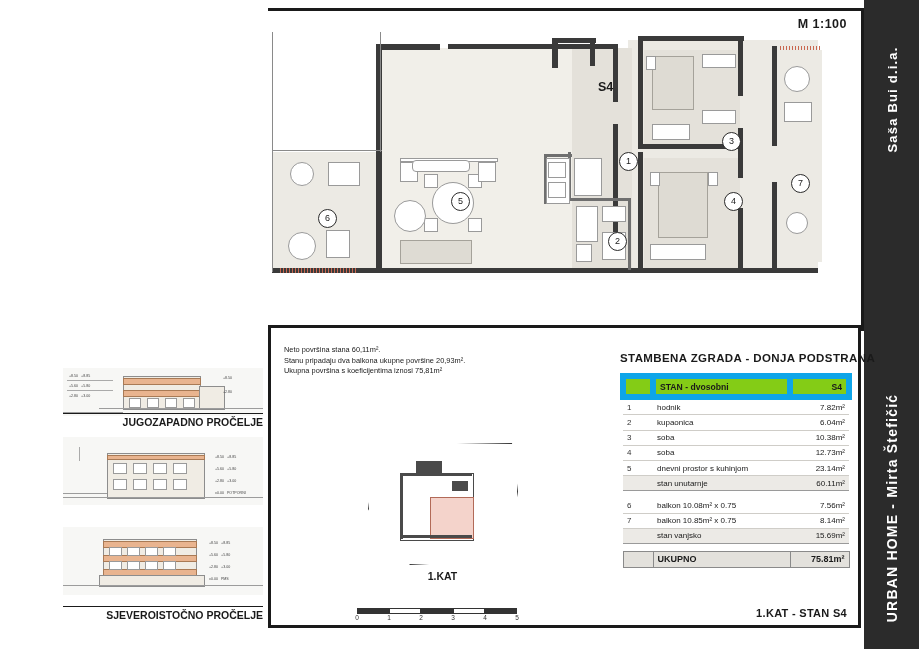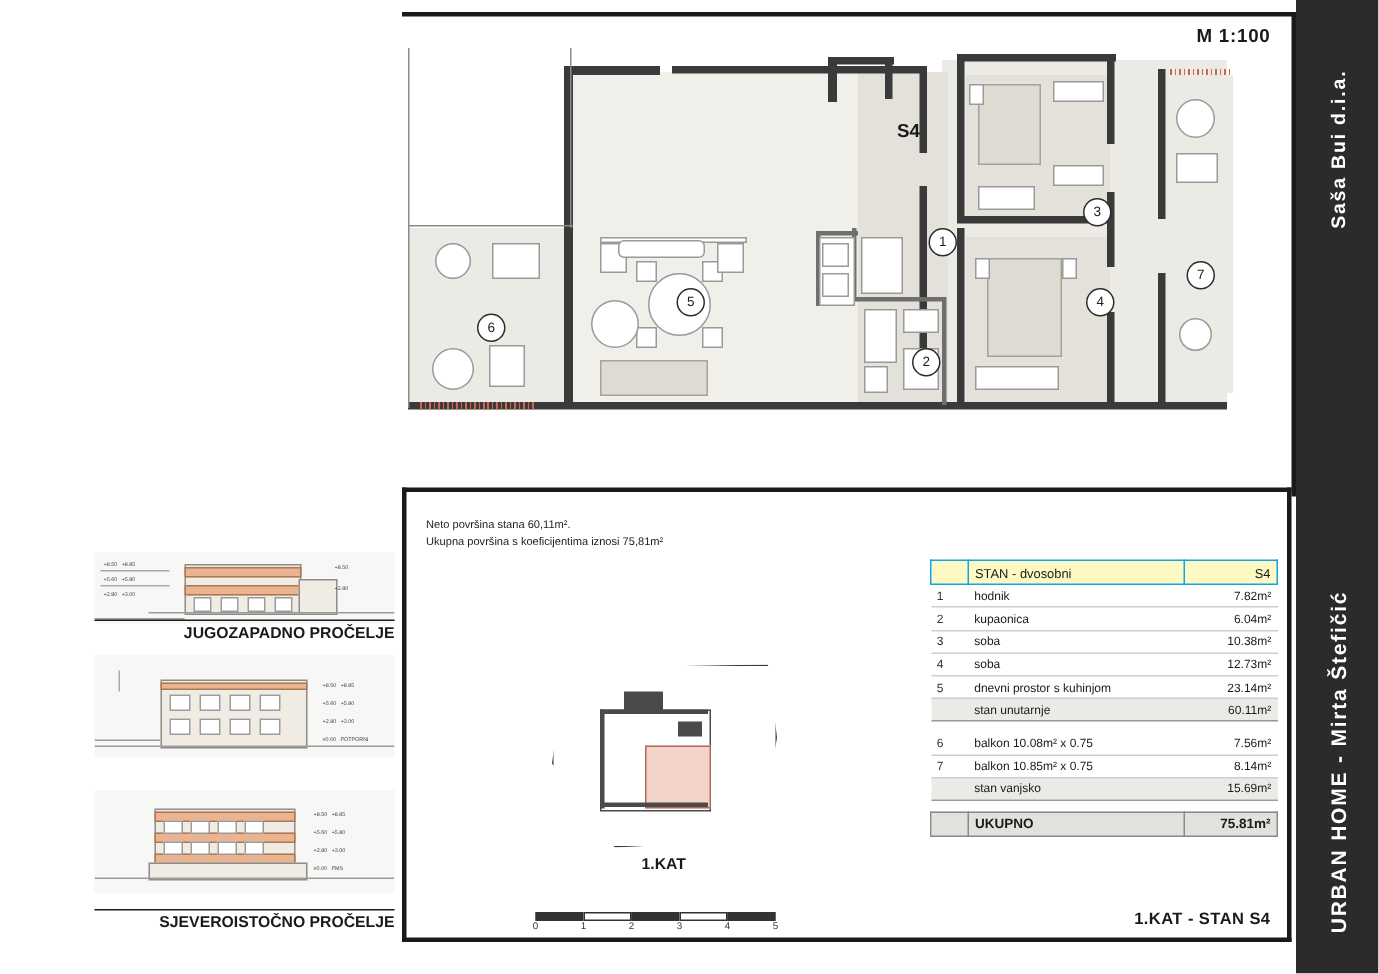--- a/index.html
+++ b/index.html
@@ -226,24 +226,24 @@
     left: 620px; top: 373px;
     width: 232px;
     border-collapse: collapse;
     font-size: 8px;
   }
   .tbl td {
     padding: 2.6px 4px;
     vertical-align: middle;
   }
   .tbl tr.head td {
-    background: #fef9c3;
-    font-weight: normal;
+    background: #84cc16;
+    font-weight: bold;
     font-size: 8.6px;
-    border: 1px solid #0ea5e9;
+    border: 6px solid #0ea5e9;
   }
   .tbl tr.row td {
     border-bottom: 1px solid #cfcdc8;
   }
   .tbl tr.sub td {
     background: #eceae6;
     font-weight: normal;
     border-top: 1px solid #9a9a9a;
     border-bottom: 1px solid #9a9a9a;
   }
@@ -437,20 +437,21 @@
     <div class="marker" style="left:46px; top:177px;">6</div>
     <div class="marker" style="left:519px; top:142px;">7</div>
 
     <div class="s4-tag" style="left:326px; top:48px;">S4</div>
   </div>
 
   <div class="info-frame"></div>
 
   <div class="desc">
     <p class="tight">Neto površina stana 60,11m².</p>
+    <p class="tight">Stanu pripadaju dva balkona ukupne površine 20,93m².</p>
     <p class="tight">Ukupna površina s koeficijentima iznosi 75,81m²</p>
   </div>
 
   <div class="keyplan">
     <div class="kp-outline"></div>
     <div class="kp-blk" style="left:40px; top:38px; width:72px; height:66px;"></div>
     <div class="kp-dark" style="left:40px; top:38px; width:72px; height:3px;"></div>
     <div class="kp-dark" style="left:40px; top:38px; width:3px; height:66px;"></div>
     <div class="kp-dark" style="left:56px; top:26px; width:26px; height:14px;"></div>
     <div class="kp-dark" style="left:92px; top:46px; width:16px; height:10px;"></div>
@@ -466,20 +467,21 @@
     <div class="sb-seg" style="left:96px;  width:32px; background:#fff;"></div>
     <div class="sb-seg" style="left:128px; width:32px; background:#333;"></div>
     <div class="sb-num" style="left:0px;">0</div>
     <div class="sb-num" style="left:32px;">1</div>
     <div class="sb-num" style="left:64px;">2</div>
     <div class="sb-num" style="left:96px;">3</div>
     <div class="sb-num" style="left:128px;">4</div>
     <div class="sb-num" style="left:160px;">5</div>
   </div>
 
+  <div class="table-title">STAMBENA ZGRADA  -  DONJA PODSTRANA</div>
   <table class="tbl">
     <tbody>
         <tr class="head">
       <td class="c-num"></td>
       <td class="c-name">STAN - dvosobni</td>
       <td class="c-area">S4</td>
     </tr>
     <tr class="row">
       <td class="c-num">1</td>
       <td class="c-name">hodnik</td>

